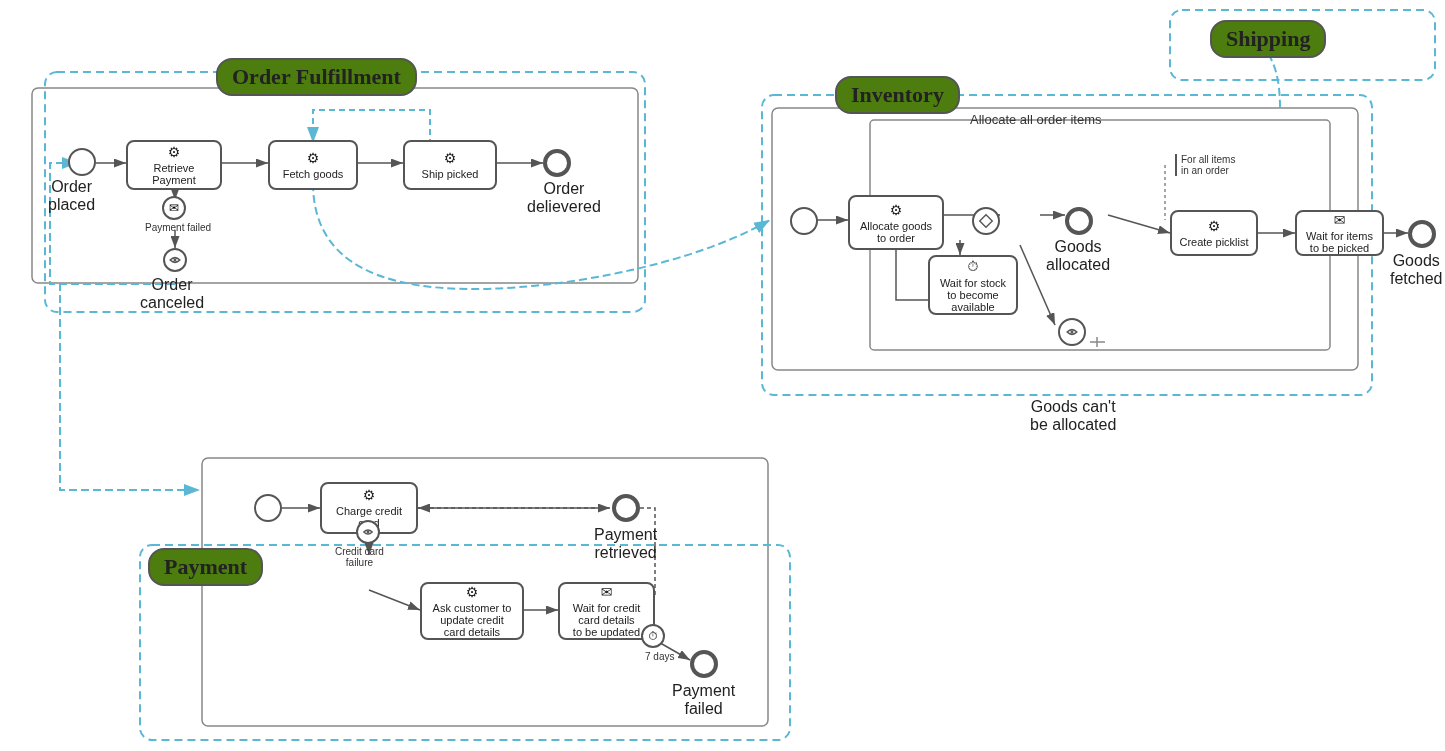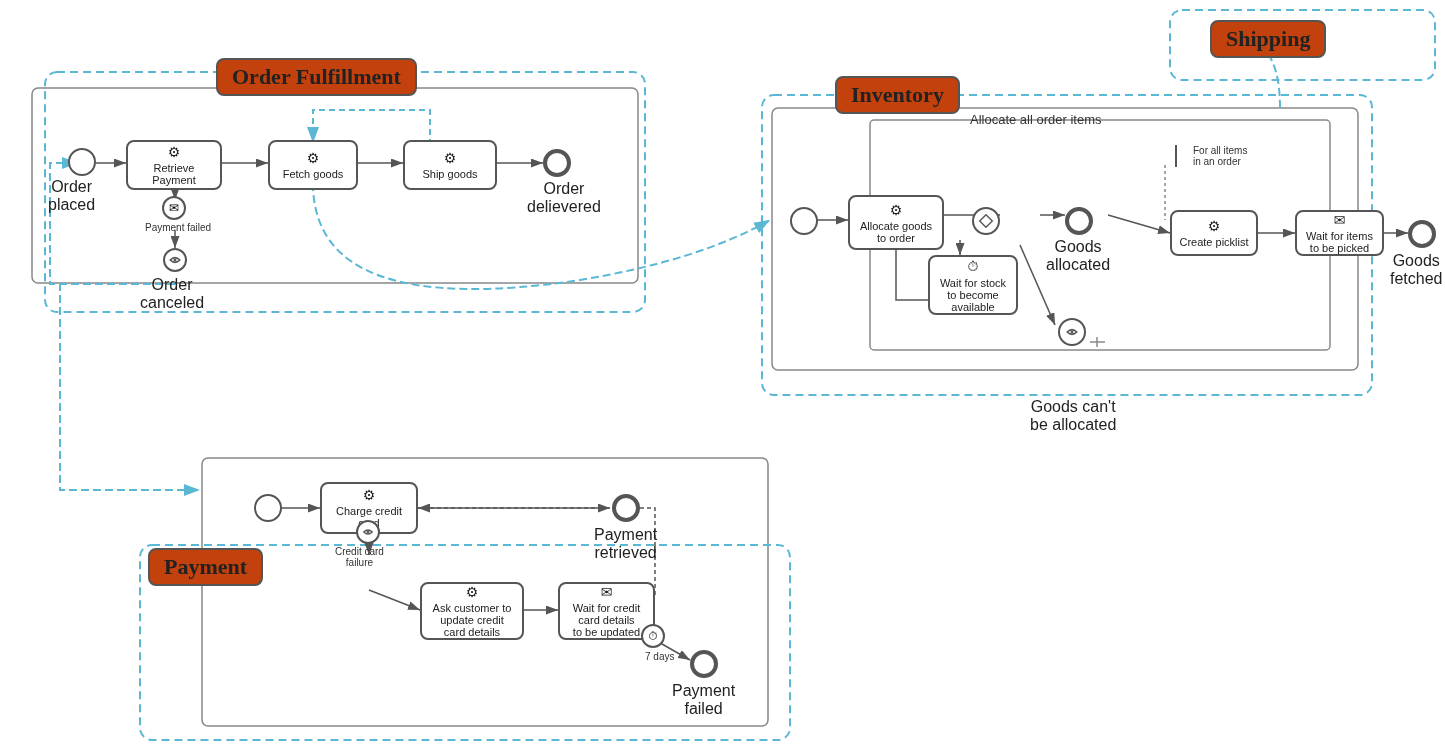--- a/index.html
+++ b/index.html
@@ -14,23 +14,23 @@
 
     .canvas {
       position: absolute;
       top: 0; left: 0;
       width: 1445px;
       height: 751px;
     }
 
     .pool-label {
       position: absolute;
-      background: #c2410c;
+      background: #4d7c0f;
       border: 2px solid #555;
-      border-radius: 8px;
+      border-radius: 16px;
       padding: 4px 14px;
       font-size: 22px;
       font-family: 'Segoe UI', cursive;
       font-weight: 600;
       color: #222;
       white-space: nowrap;
       z-index: 10;
     }
 
     
@@ -92,21 +92,22 @@
       color: #333;
       text-align: center;
     }
 
     
     .annotation {
       position: absolute;
       font-size: 10px;
       color: #333;
       border-left: 2px solid #555;
-      padding-left: 16px;
+      padding-left: 4px;
+      margin-top: 9px;
     }
   </style>
 </head>
 <body>
 
 <div class="canvas">
 
   <svg class="arrows" xmlns="http://www.w3.org/2000/svg">
     <defs>
       <marker id="arrowhead" markerWidth="8" markerHeight="6" refX="8" refY="3" orient="auto">
@@ -223,21 +224,21 @@
   </div>
   <div class="event-label" style="left:140px; top:276px;">Order<br>canceled</div>
 
   <div class="task" style="left:268px; top:140px; width:90px; height:50px;">
     <div class="task-icon">⚙</div>
     <div>Fetch goods</div>
   </div>
 
   <div class="task" style="left:403px; top:140px; width:94px; height:50px;">
     <div class="task-icon">⚙</div>
-    <div>Ship goods</div>
+    <div>Ship picked</div>
   </div>
 
   <div class="event end" style="left:543px; top:149px; width:28px; height:28px;">
   </div>
   <div class="event-label" style="left:527px; top:180px;">Order<br>delievered</div>
 
   <div class="pool-label" style="left:835px; top:76px;">Inventory</div>
 
   <div class="label-text" style="left:970px; top:112px; font-size:13px;">Allocate all order items</div>
 

